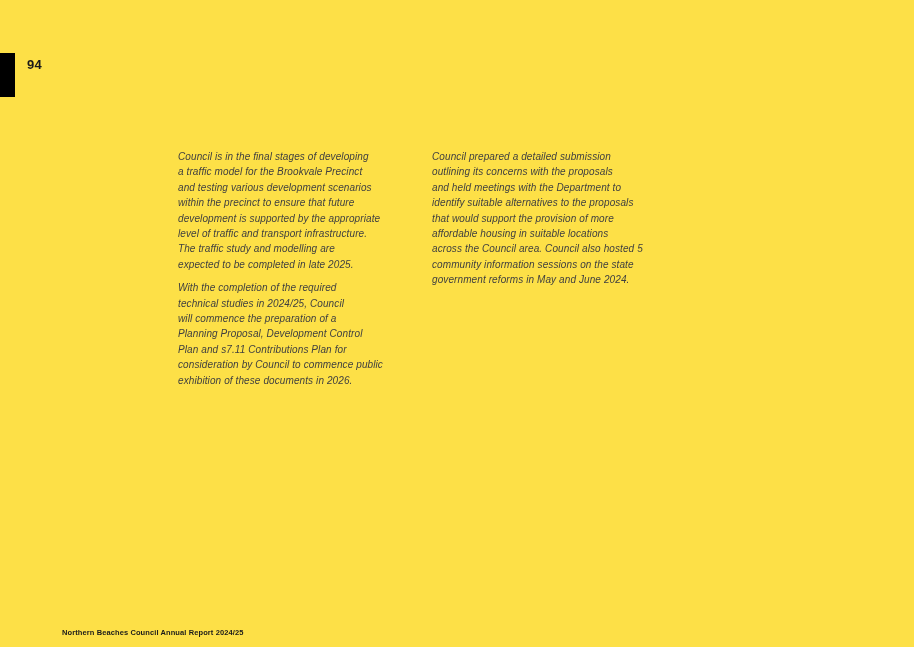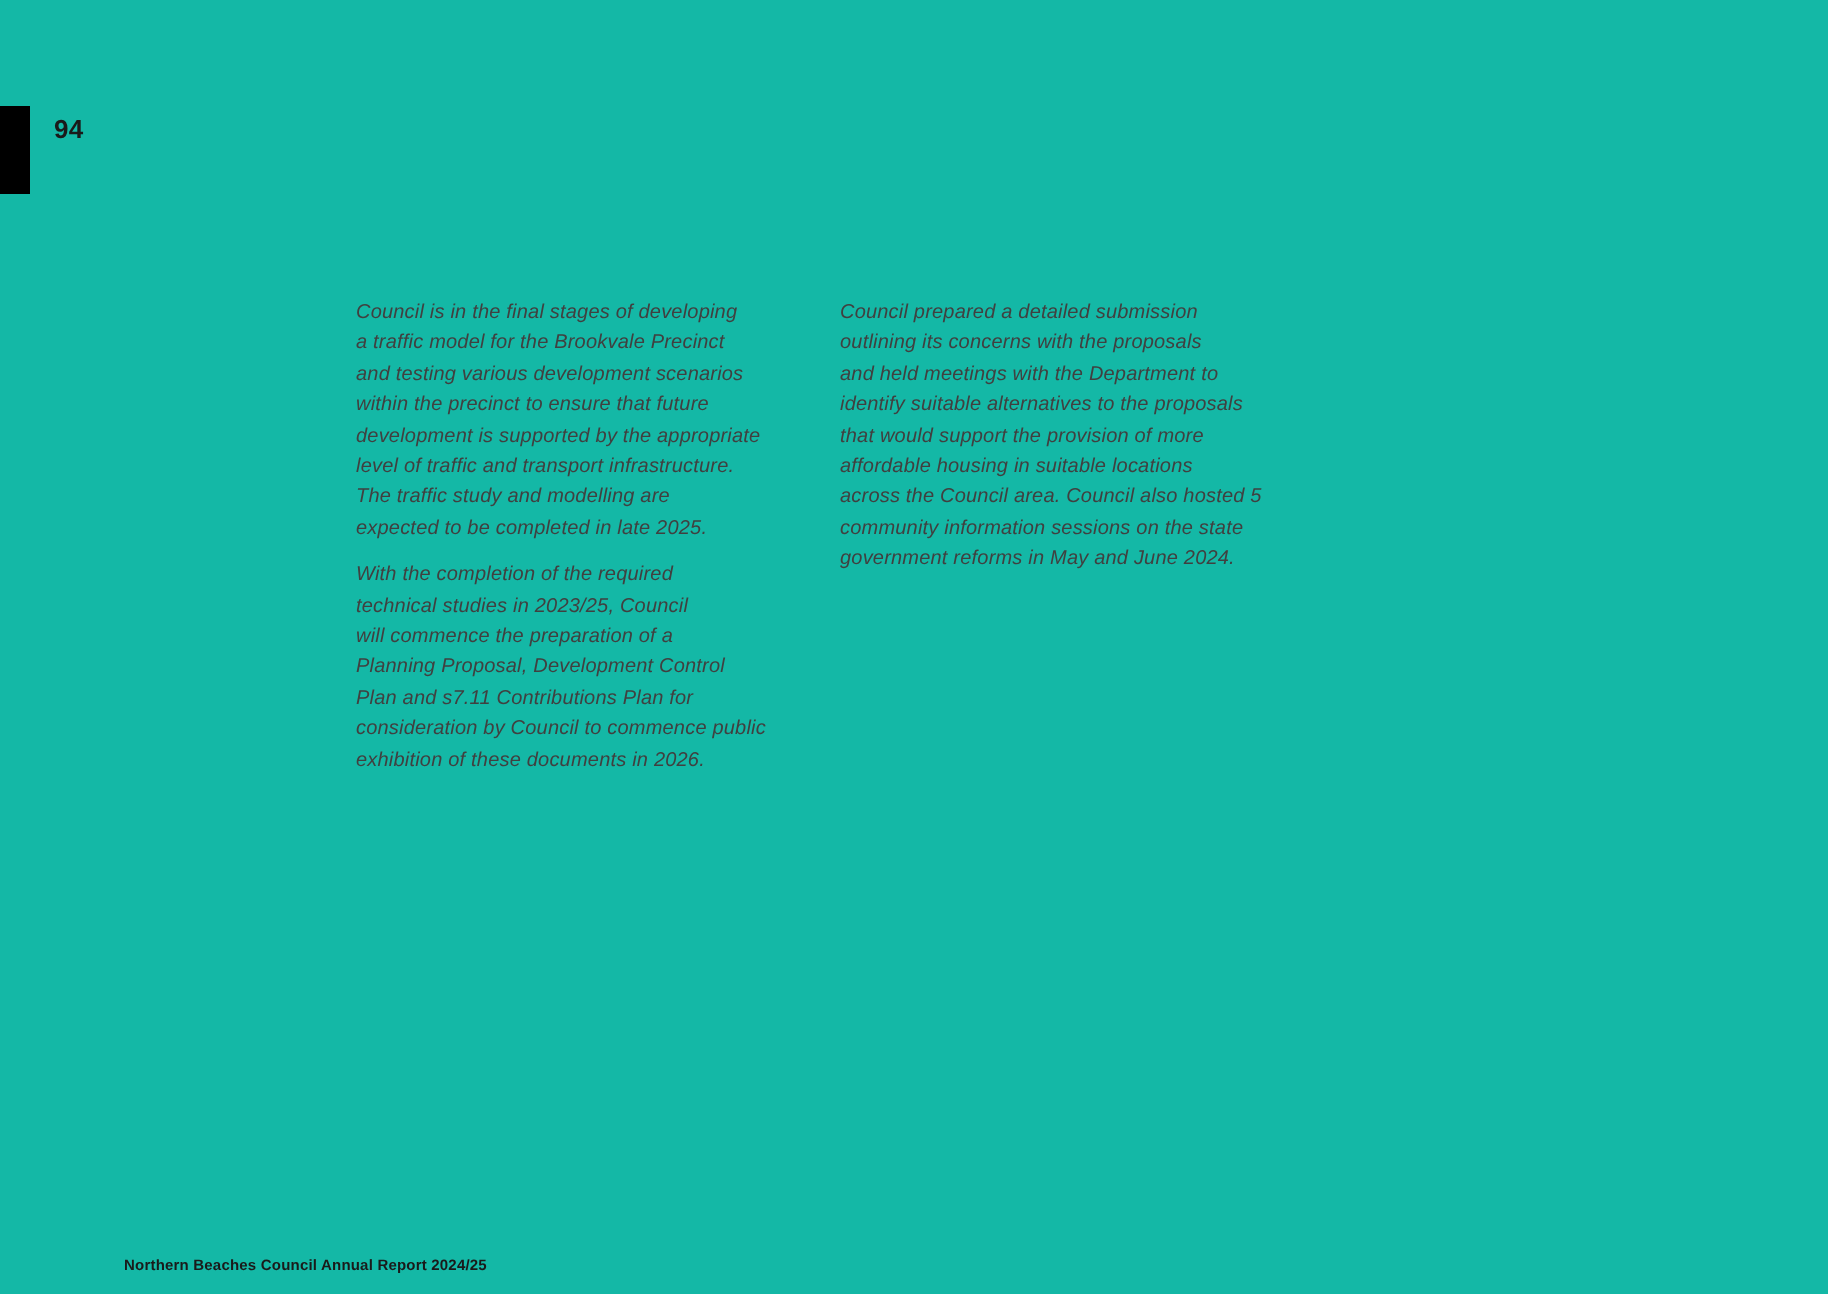--- a/index.html
+++ b/index.html
@@ -5,21 +5,21 @@
   html, body {
     margin: 0;
     padding: 0;
     background: #ffffff;
     font-family: "Liberation Sans", sans-serif;
   }
   .page {
     position: relative;
     width: 914px;
     height: 647px;
-    background: #14b8a6;
+    background: #fde047;
     overflow: hidden;
   }
   .edge-marker {
     position: absolute;
     left: 0;
     top: 53px;
     width: 15px;
     height: 44px;
     background: #000000;
   }
@@ -35,21 +35,21 @@
   .col {
     position: absolute;
     top: 149px;
     color: #404040;
     font-size: 10px;
     line-height: 15.4px;
     letter-spacing: 0.1px;
     font-style: italic;
   }
   .col-left  { left: 178px; }
-  .col-right { left: 420px; }
+  .col-right { left: 432px; }
   .col p {
     margin: 0;
     white-space: pre-line;
   }
   .col p + p {
     margin-top: 8px;
   }
   .footer {
     position: absolute;
     left: 62px;
@@ -73,21 +73,21 @@
   <div class="col col-left">
     <p>Council is in the final stages of developing
 a traffic model for the Brookvale Precinct
 and testing various development scenarios
 within the precinct to ensure that future
 development is supported by the appropriate
 level of traffic and transport infrastructure.
 The traffic study and modelling are
 expected to be completed in late 2025.</p>
     <p>With the completion of the required
-technical studies in 2023/25, Council
+technical studies in 2024/25, Council
 will commence the preparation of a
 Planning Proposal, Development Control
 Plan and s7.11 Contributions Plan for
 consideration by Council to commence public
 exhibition of these documents in 2026.</p>
   </div>
 
   <div class="col col-right">
     <p>Council prepared a detailed submission
 outlining its concerns with the proposals

